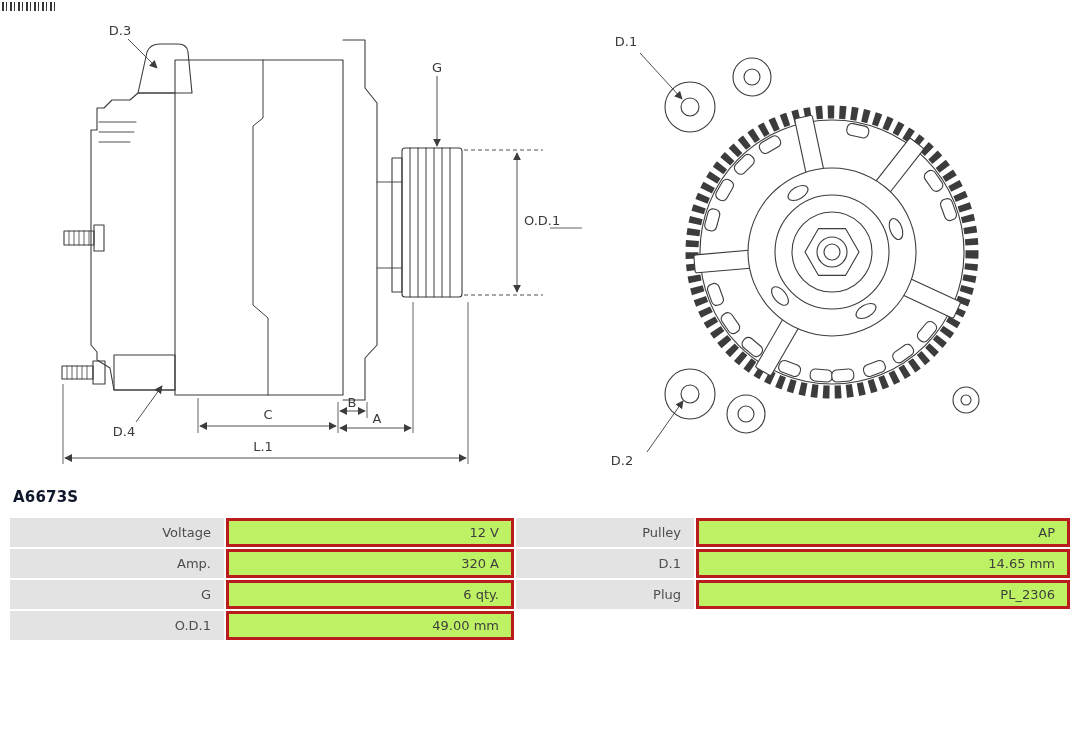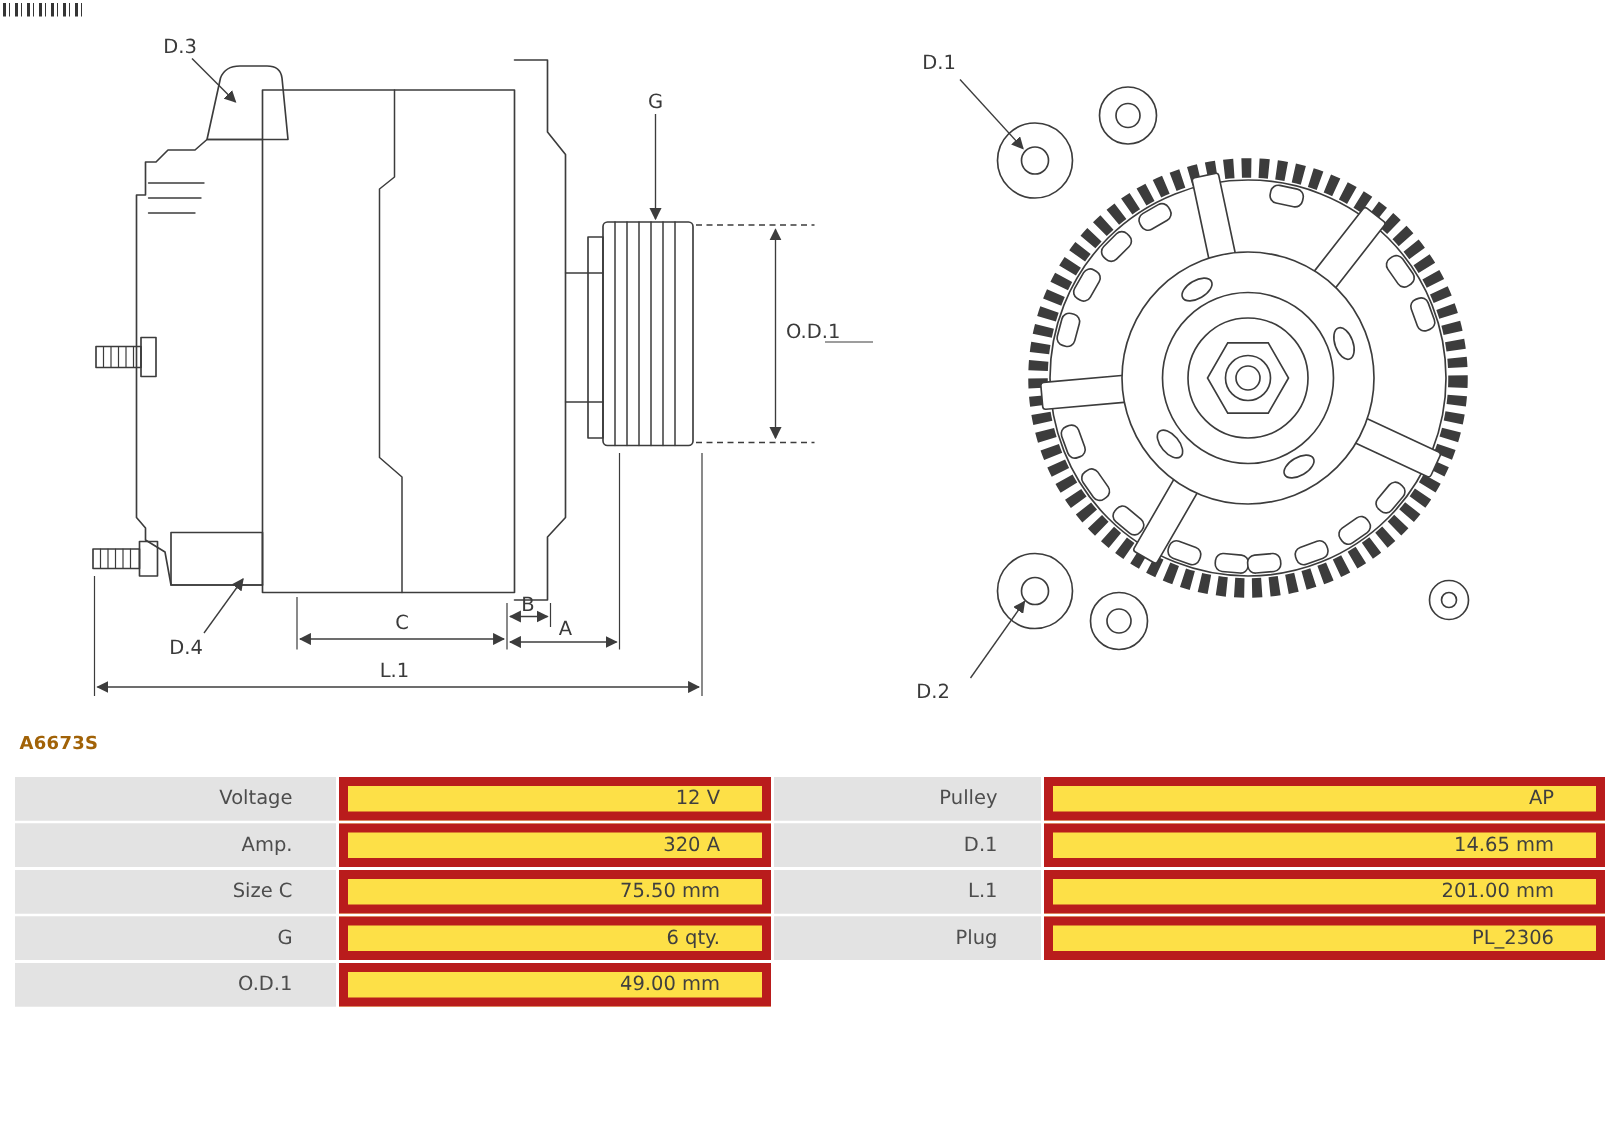--- a/index.html
+++ b/index.html
@@ -16,33 +16,33 @@
     background:repeating-linear-gradient(90deg,#111 0 2px,transparent 2px 4px,#111 4px 5px,transparent 5px 8px);
     opacity:.85;
   }
   .drawing-wrap{ position:absolute; left:0; top:0; width:1080px; height:486px; }
   svg text{
     font-family:"DejaVu Sans","Liberation Sans",sans-serif;
     font-size:13px; fill:#3a3a3a; stroke:none;
   }
   .part-number{
     position:absolute; left:13px; top:488px;
-    color:#a16207; font-size:12px; font-weight:bold; letter-spacing:.2px;
+    color:#0f172a; font-size:15px; font-weight:bold; letter-spacing:.2px;
   }
   table.spec{
     position:absolute; left:8px; top:516px; width:1064px;
     border-collapse:separate; border-spacing:2px; table-layout:fixed;
     font-size:13px; color:#4d4d4d;
   }
   table.spec td{
-    height:29px; padding:0 28px; text-align:right; vertical-align:middle;
+    height:29px; padding:0 12px; text-align:right; vertical-align:middle;
     white-space:nowrap; overflow:hidden;
   }
   td.lbl{ background:#e3e3e3; border:1px solid #e3e3e3; color:#4d4d4d; }
-  td.val{ background:#fde047; border:6px solid #b91c1c; color:#3f3f3f; }
+  td.val{ background:#bef264; border:3px solid #b91c1c; color:#3f3f3f; }
   td.empty{ background:transparent; border:none; }
 </style>
 </head>
 <body>
 
 <div class="barcode-mark"></div>
 
 <div class="drawing-wrap">
 <svg width="1080" height="486" viewBox="0 0 1080 486">
   <defs>
@@ -208,26 +208,20 @@
       <td class="lbl">Pulley</td>
       <td class="val">AP</td>
     </tr>
     <tr>
       <td class="lbl">Amp.</td>
       <td class="val">320 A</td>
       <td class="lbl">D.1</td>
       <td class="val">14.65 mm</td>
     </tr>
     <tr>
-      <td class="lbl">Size C</td>
-      <td class="val">75.50 mm</td>
-      <td class="lbl">L.1</td>
-      <td class="val">201.00 mm</td>
-    </tr>
-    <tr>
       <td class="lbl">G</td>
       <td class="val">6 qty.</td>
       <td class="lbl">Plug</td>
       <td class="val">PL_2306</td>
     </tr>
     <tr>
       <td class="lbl">O.D.1</td>
       <td class="val">49.00 mm</td>
       <td class="empty"></td>
       <td class="empty"></td>

